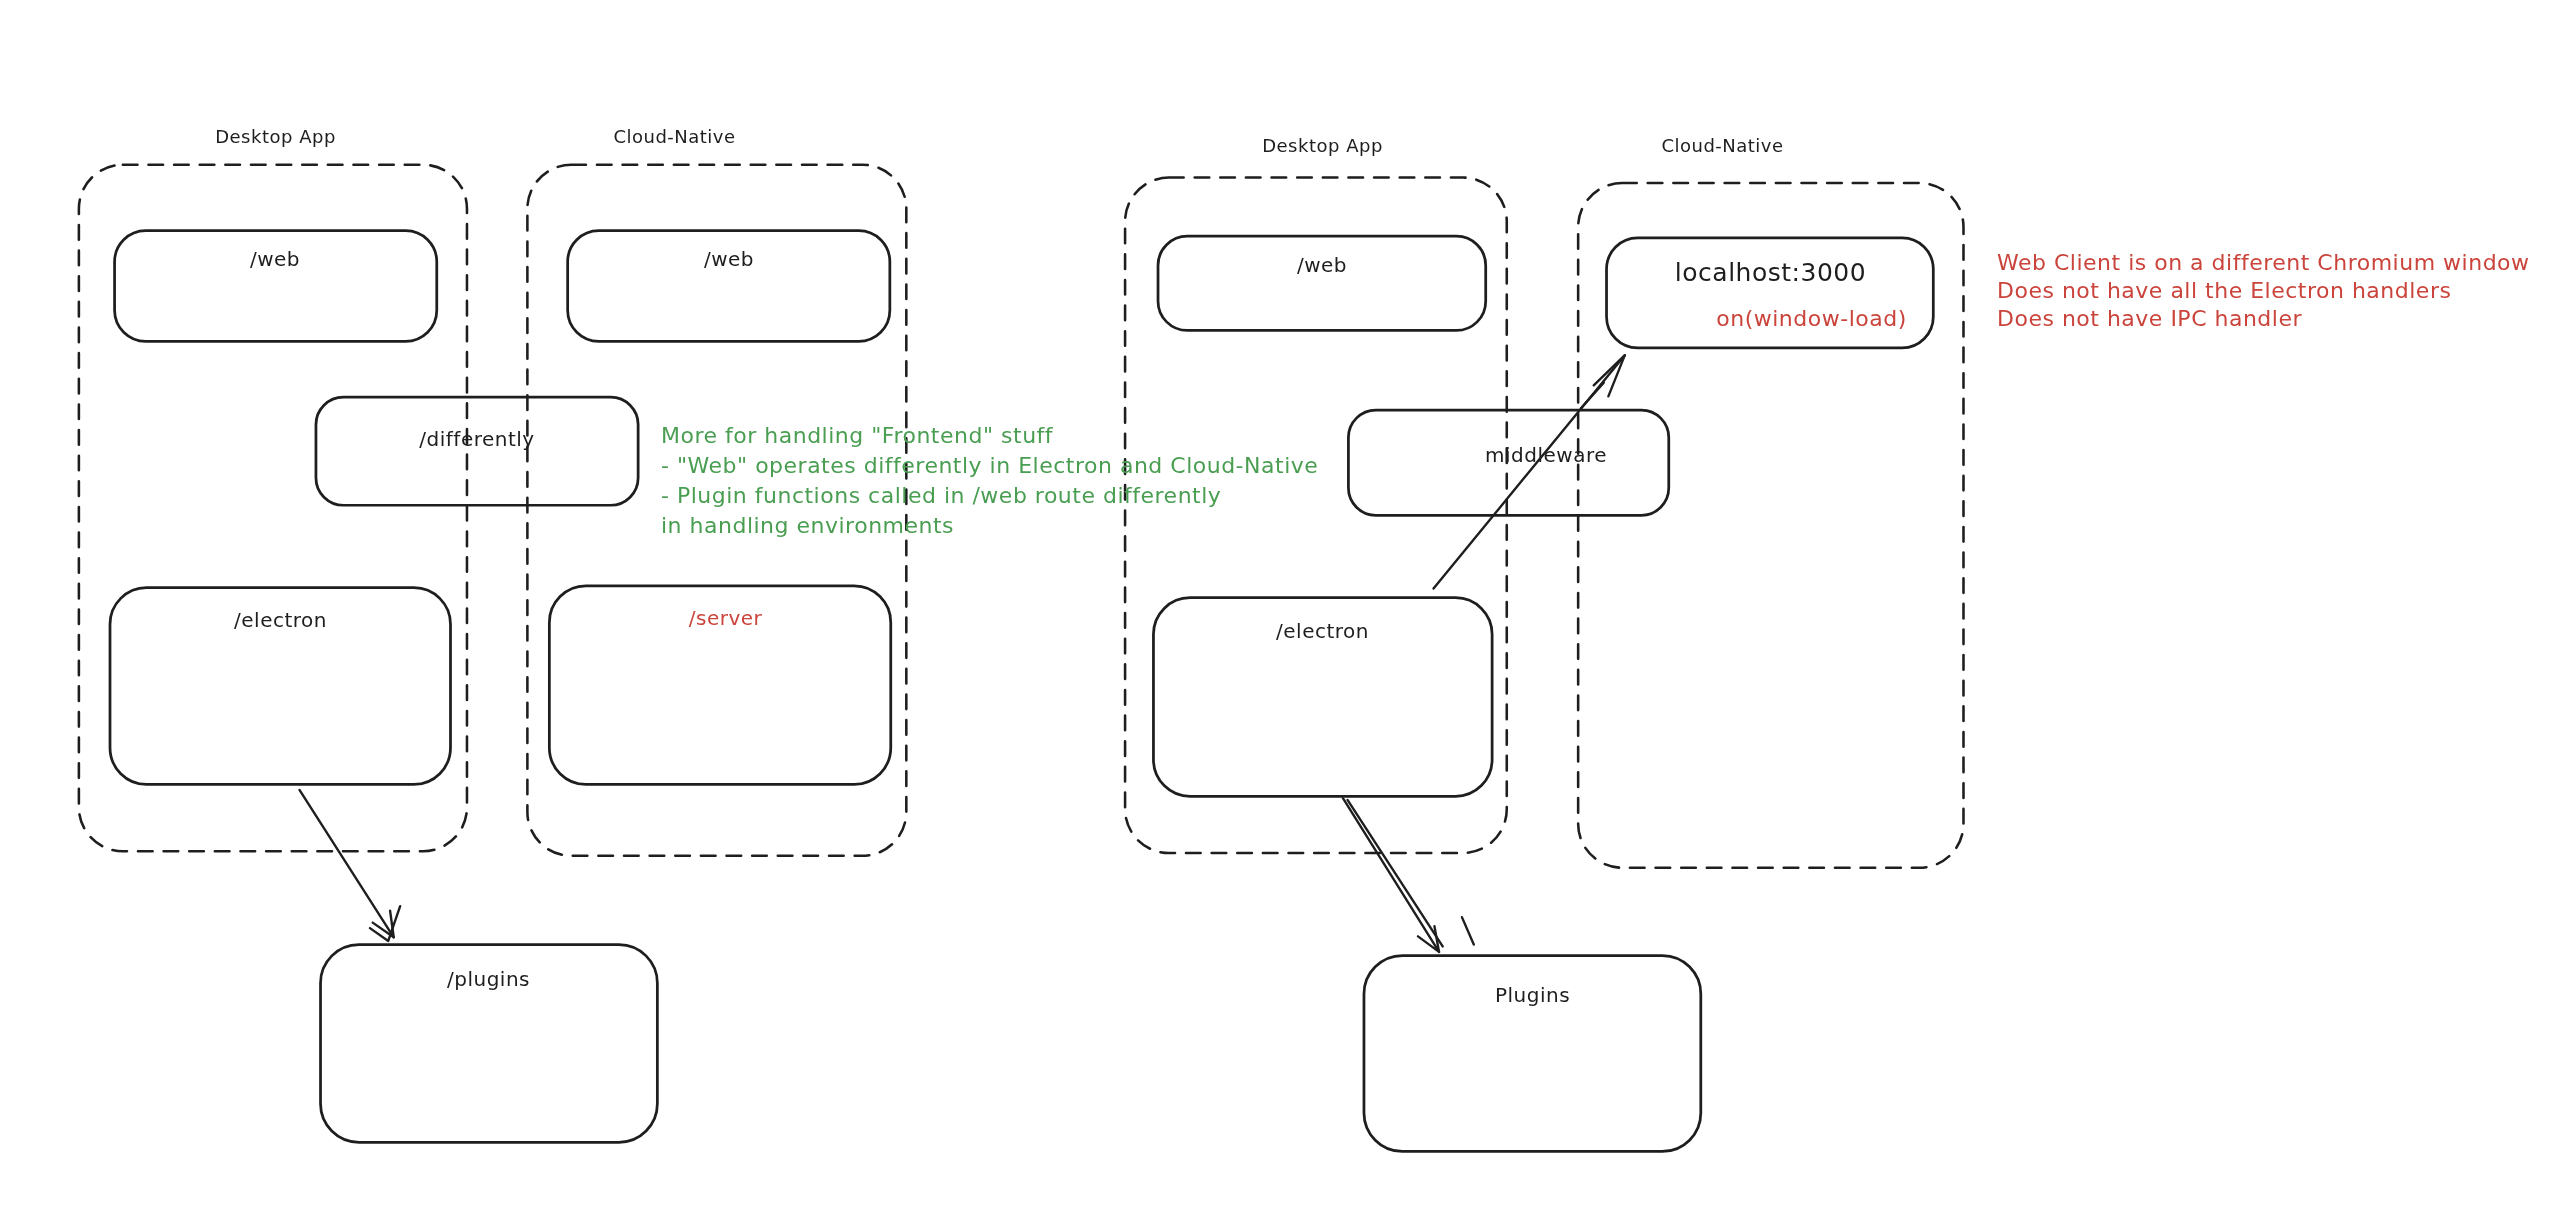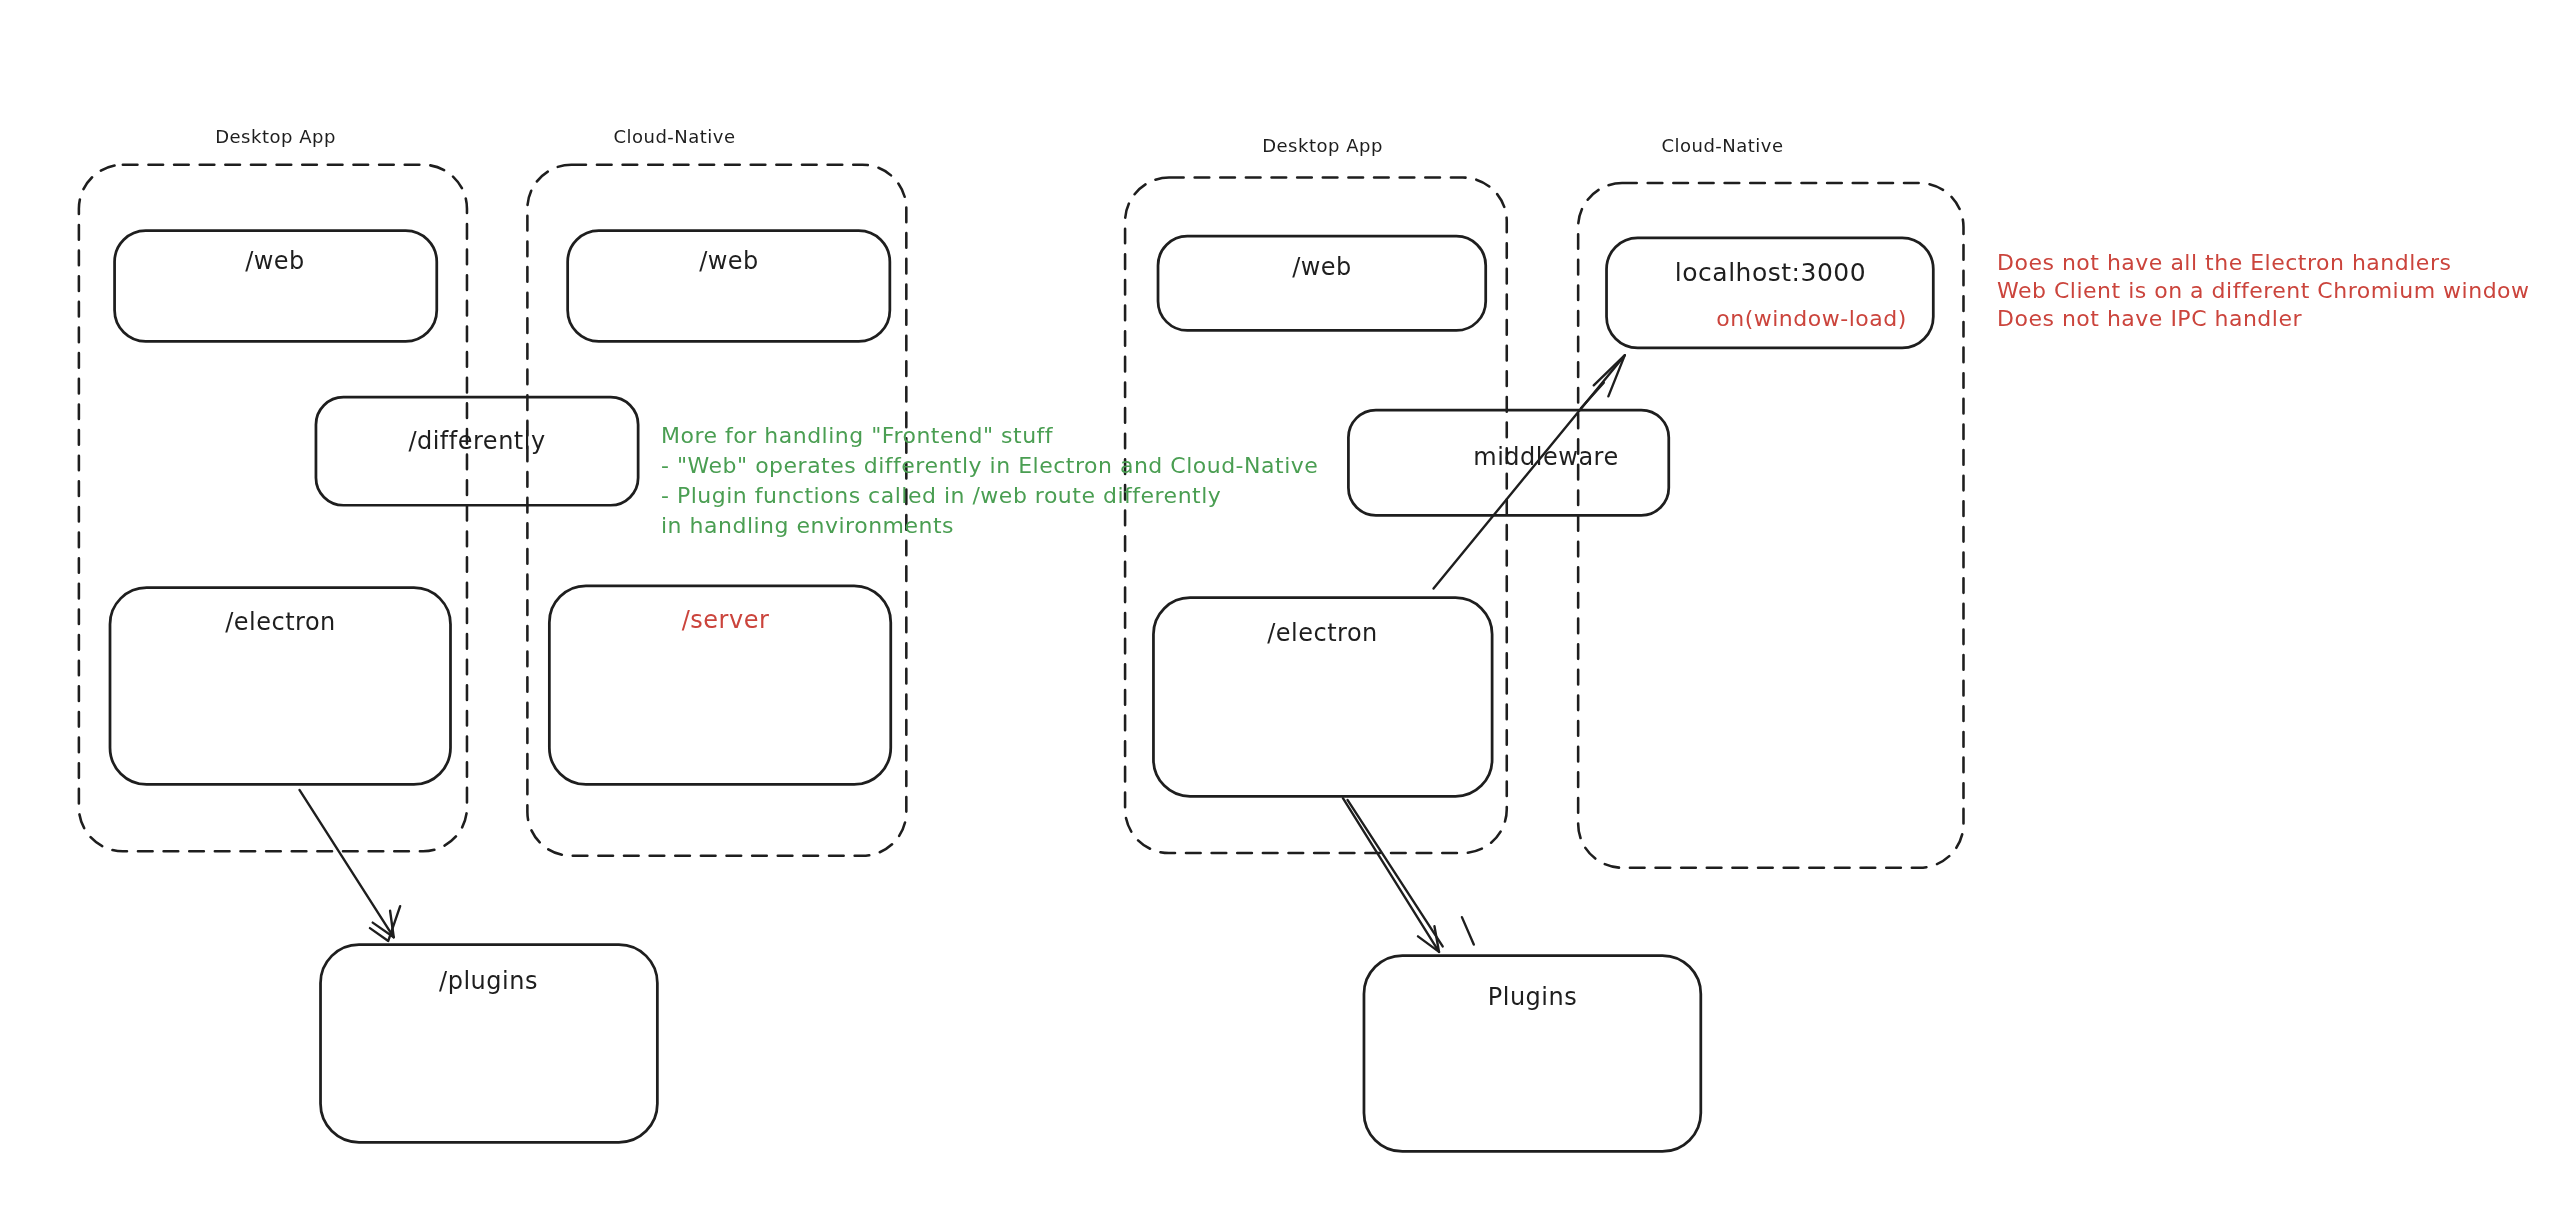--- a/index.html
+++ b/index.html
@@ -25,21 +25,21 @@
   .txt {
     position: absolute;
     white-space: nowrap;
     letter-spacing: 0.5px;
   }
   .section-label {
     font-size: 18px;
     text-align: center;
   }
   .box-label {
-    font-size: 24px;
+    font-size: 20px;
     text-align: center;
   }
   .note {
     font-size: 22px;
   }
   .note div { white-space: nowrap; }
   .green-ink { color: #4a9e52; }
   .red-ink  { color: #cb443c; }
 </style>
 </head>
@@ -111,19 +111,19 @@
   <div class="txt section-label" style="left:1585px; top:135px; width:275px;">Cloud-Native</div>
 
   <div class="txt box-label" style="left:1158px; top:253px; width:328px;">/web</div>
   <div class="txt box-label" style="left:1607px; top:258px; width:327px; font-size:25px;">localhost:3000</div>
   <div class="txt box-label red-ink" style="left:1648px; top:306px; width:327px; font-size:22px;">on(window-load)</div>
   <div class="txt box-label" style="left:1348px; top:443px; width:320px; padding-left:38px;">middleware</div>
   <div class="txt box-label" style="left:1153px; top:619px; width:339px;">/electron</div>
   <div class="txt box-label" style="left:1364px; top:983px; width:337px;">Plugins</div>
 
   <div class="txt note red-ink" style="left:1997px; top:249px; line-height:28px;">
+    <div>Web Client is on a different Chromium window</div>
     <div>Does not have all the Electron handlers</div>
-    <div>Web Client is on a different Chromium window</div>
     <div>Does not have IPC handler</div>
   </div>
 
 </div>
 
 
 </body></html>

